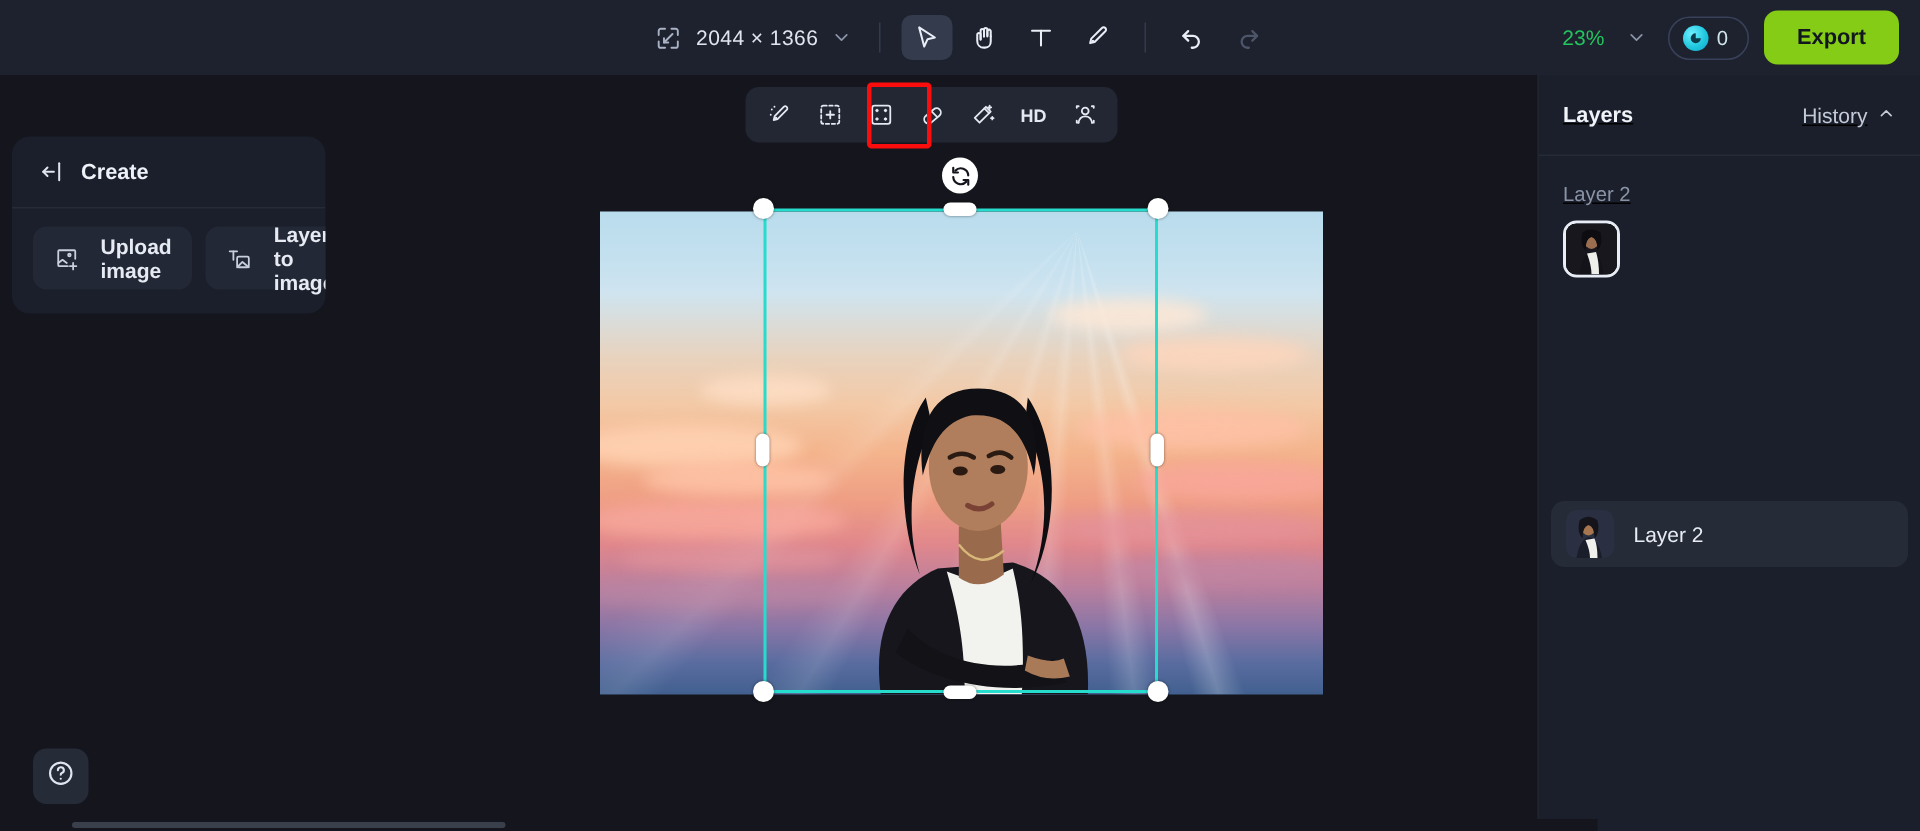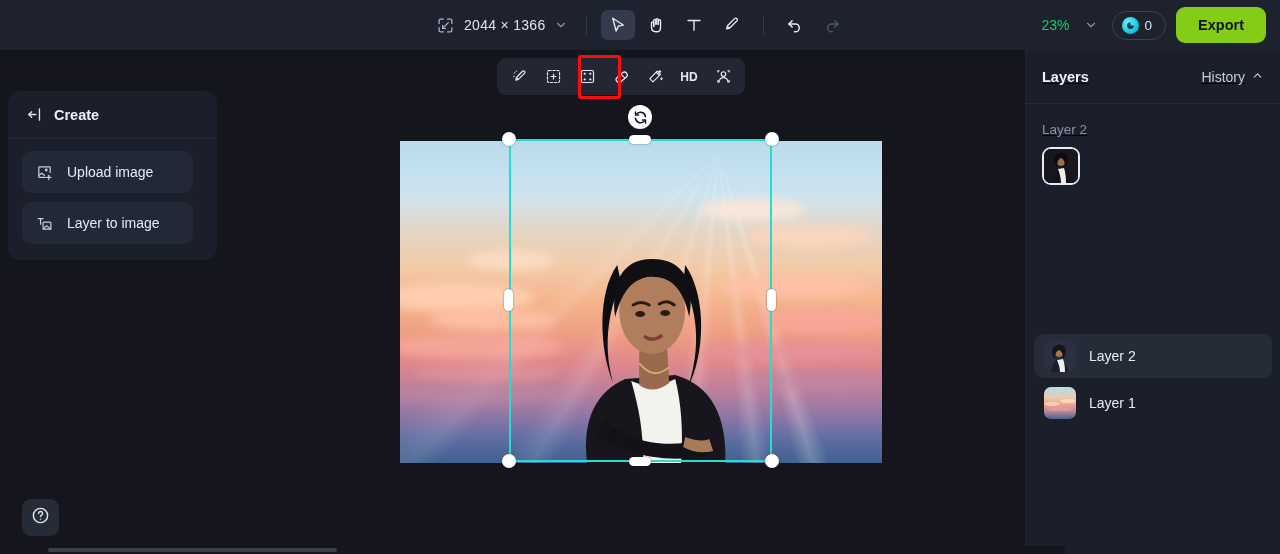--- a/index.html
+++ b/index.html
@@ -71,21 +71,21 @@
     position: absolute; left: 8px; top: 56px; width: 209px;
     background: #1b1f2b; border-radius: 12px; overflow: hidden;
     z-index: 30;
     margin-top: 35px;
   }
   .lp-head {
     height: 48px; display: flex; align-items: center; gap: 11px; padding: 0 18px;
     border-bottom: 1px solid #262b38;
   }
   .lp-head-title { color: #eef1f7; font-size: 14.5px; font-weight: 700; }
-  .lp-body { padding: 12px 24px 16px 14px; display: flex; flex-direction: column; gap: 9px; }
+  .lp-body { padding: 12px 24px 16px 14px; display: flex; gap: 9px; font-weight: bold; }
   .lp-item {
     display: flex; align-items: center; gap: 14px;
     height: 42px; padding: 0 14px;
     background: #232836; border-radius: 9px; cursor: pointer;
     color: #e6eaf2; font-size: 14px;
   }
   .lp-ic { color: #c8cfdd; display: flex; align-items: center; }
 
   
   .canvas-toolbar {
@@ -486,40 +486,20 @@
             <rect width="32" height="32" fill="#2a2f42"></rect>
             <ellipse cx="15" cy="11" rx="5" ry="6" fill="#a5764f"></ellipse>
             <path d="M9 7 q6 -5 12 0 q2 8 -2 12 q0 -8 -4 -9 q-4 1 -4 9 q-4 -4 -2 -12z" fill="#14141a"></path>
             <path d="M7 32 q2 -12 8 -14 q7 2 9 14 z" fill="#1a1d2a"></path>
             <path d="M13 20 q3 7 3 12 h5 q0 -8 -2 -13 z" fill="#f0f0ec"></path>
           </svg>
         </span>
         <span class="rp-row-label">Layer 2</span>
       </div>
 
-      <div class="rp-row">
-        <span class="rp-row-thumb">
-          <svg width="32" height="32" viewBox="0 0 32 32">
-            <defs>
-              <linearGradient id="skyg" x1="0" y1="0" x2="0" y2="1">
-                <stop offset="0%" stop-color="#b7dcec"></stop>
-                  <stop offset="32%" stop-color="#e7cdb4"></stop>
-                <stop offset="52%" stop-color="#f0ab8c"></stop>
-                  <stop offset="72%" stop-color="#c98d9e"></stop>
-                <stop offset="100%" stop-color="#4a628f"></stop>
-              </linearGradient>
-            </defs>
-            <rect width="32" height="32" fill="url(#skyg)"></rect>
-            <ellipse cx="8" cy="17" rx="8" ry="2" fill="rgba(255,210,180,.8)"></ellipse>
-            <ellipse cx="24" cy="14" rx="8" ry="2" fill="rgba(255,224,200,.8)"></ellipse>
-            <ellipse cx="16" cy="22" rx="12" ry="2" fill="rgba(236,160,160,.6)"></ellipse>
-          </svg>
-        </span>
-        <span class="rp-row-label">Layer 1</span>
-      </div>
 
     </div>
   </div>
 
   <div class="help-btn">
     <span>
       <svg width="19" height="19" viewBox="0 0 24 24" fill="none" stroke="currentColor" stroke-width="1.8" stroke-linecap="round" stroke-linejoin="round">
         <circle cx="12" cy="12" r="9"></circle>
         <path d="M9.6 9.4a2.5 2.5 0 1 1 3.3 2.4c-.7.3-.9.8-.9 1.5"></path>
         <circle cx="12" cy="16.6" r=".9" fill="currentColor" stroke="none"></circle>

